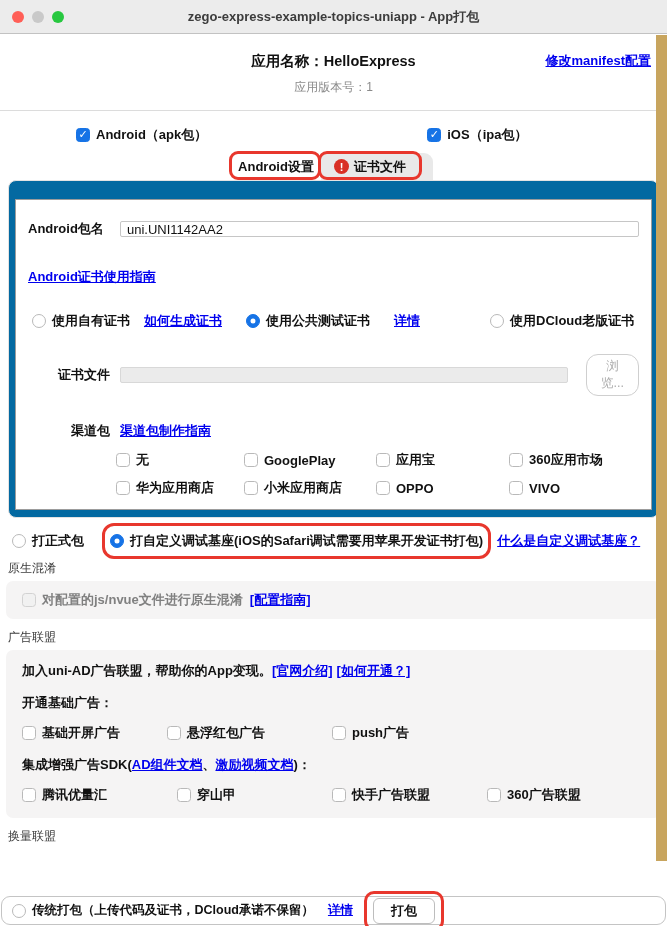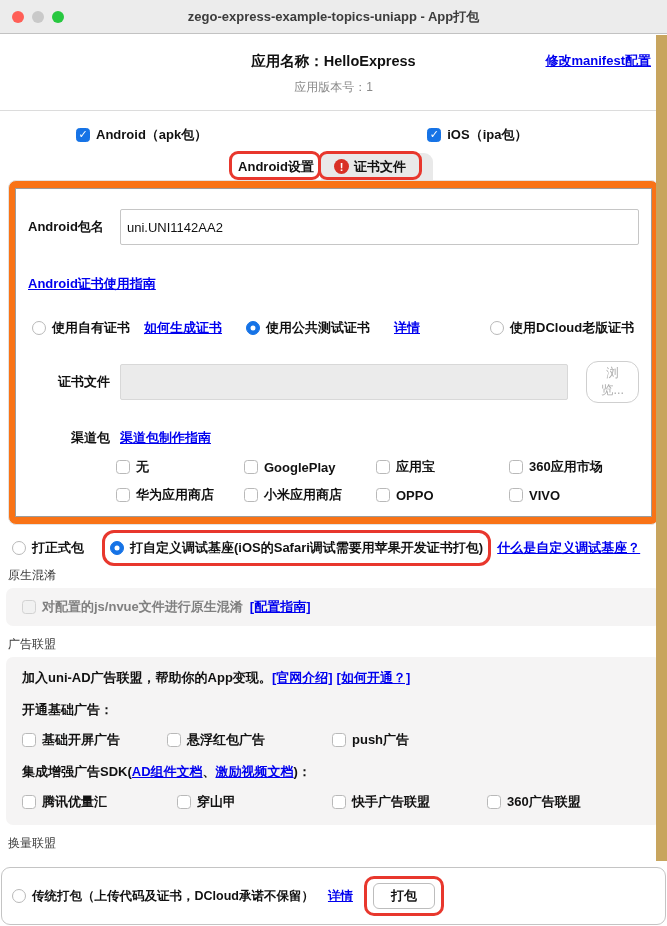--- a/index.html
+++ b/index.html
@@ -81,32 +81,32 @@
     color:#FFF; font-size:11px; font-weight:bold; display:inline-flex;
     align-items:center; justify-content:center; flex:none;
   }
   
   .ann {
     position:absolute; border:3px solid #E8372D; border-radius:9px;
     pointer-events:none; z-index:6;
   }
   
   .panel-outer {
-    margin:0 8px 0 8px; background:#f97316; border:1px solid #E3E3E3;
-    border-radius:8px; padding:7px 6px 7px 6px; position:relative; z-index:1;
+    margin:0 8px 0 8px; background:#0369a1; border:1px solid #E3E3E3;
+    border-radius:8px; padding:18px 6px 7px 6px; position:relative; z-index:1;
   }
   .panel-inner {
     background:#FFF; border:1px solid #9C9C9C; padding:14px 12px 12px 12px;
   }
   .form-row { display:flex; align-items:center; }
   .form-label { width:82px; font-weight:bold; flex:none; }
   .form-label.r { text-align:right; }
   .gap10 { width:10px; flex:none; }
   .txt-input {
-    flex:1; height:36px; border:1px solid #C6C6C6; border-radius:2px;
+    flex:1; height:16px; border:1px solid #C6C6C6; border-radius:2px;
     font-size:13px; padding:0 6px; color:#111; background:#FFF;
     font-family:"Liberation Sans","DejaVu Sans",sans-serif;
   }
   .txt-input:disabled, .txt-input.dis {
     background:#EBEBEB; border-color:#D8D8D8;
   }
   .input-short { flex:none; width:448px; }
   .browse-btn {
     margin-left:18px; padding:3px 14px; border:1px solid #CFCFCF;
     border-radius:12px; background:#FFF; color:#ABABAB; font-size:12.5px;
@@ -122,21 +122,21 @@
   
   .section-label { font-size:12px; color:#3C3C3C; margin:10px 0 4px 8px; }
   .gbox {
     margin:0 6px; background:#F5F4F4; border-radius:7px; padding:10px 16px;
     position:relative;
   }
   .row { display:flex; align-items:center; }
   .dis-text { color:#808080; font-weight:bold; }
   
   .footer {
-    position:absolute; left:1px; right:1px; bottom:1px; height:58px;
+    position:absolute; left:1px; right:1px; bottom:1px; height:29px;
     background:#FFF; border:1px solid #C4C4C4; border-radius:9px;
     display:flex; align-items:center; padding:0 10px; z-index:5;
     font-size:12.5px;
   }
   .footer .opt { font-size:12.5px; }
   .pack-btn {
     background:#FFF; border:1px solid #BDBDBD; border-radius:6px;
     padding:3px 17px; font-size:13px; font-weight:bold; color:#111;
     font-family:"Liberation Sans","DejaVu Sans",sans-serif;
   }

